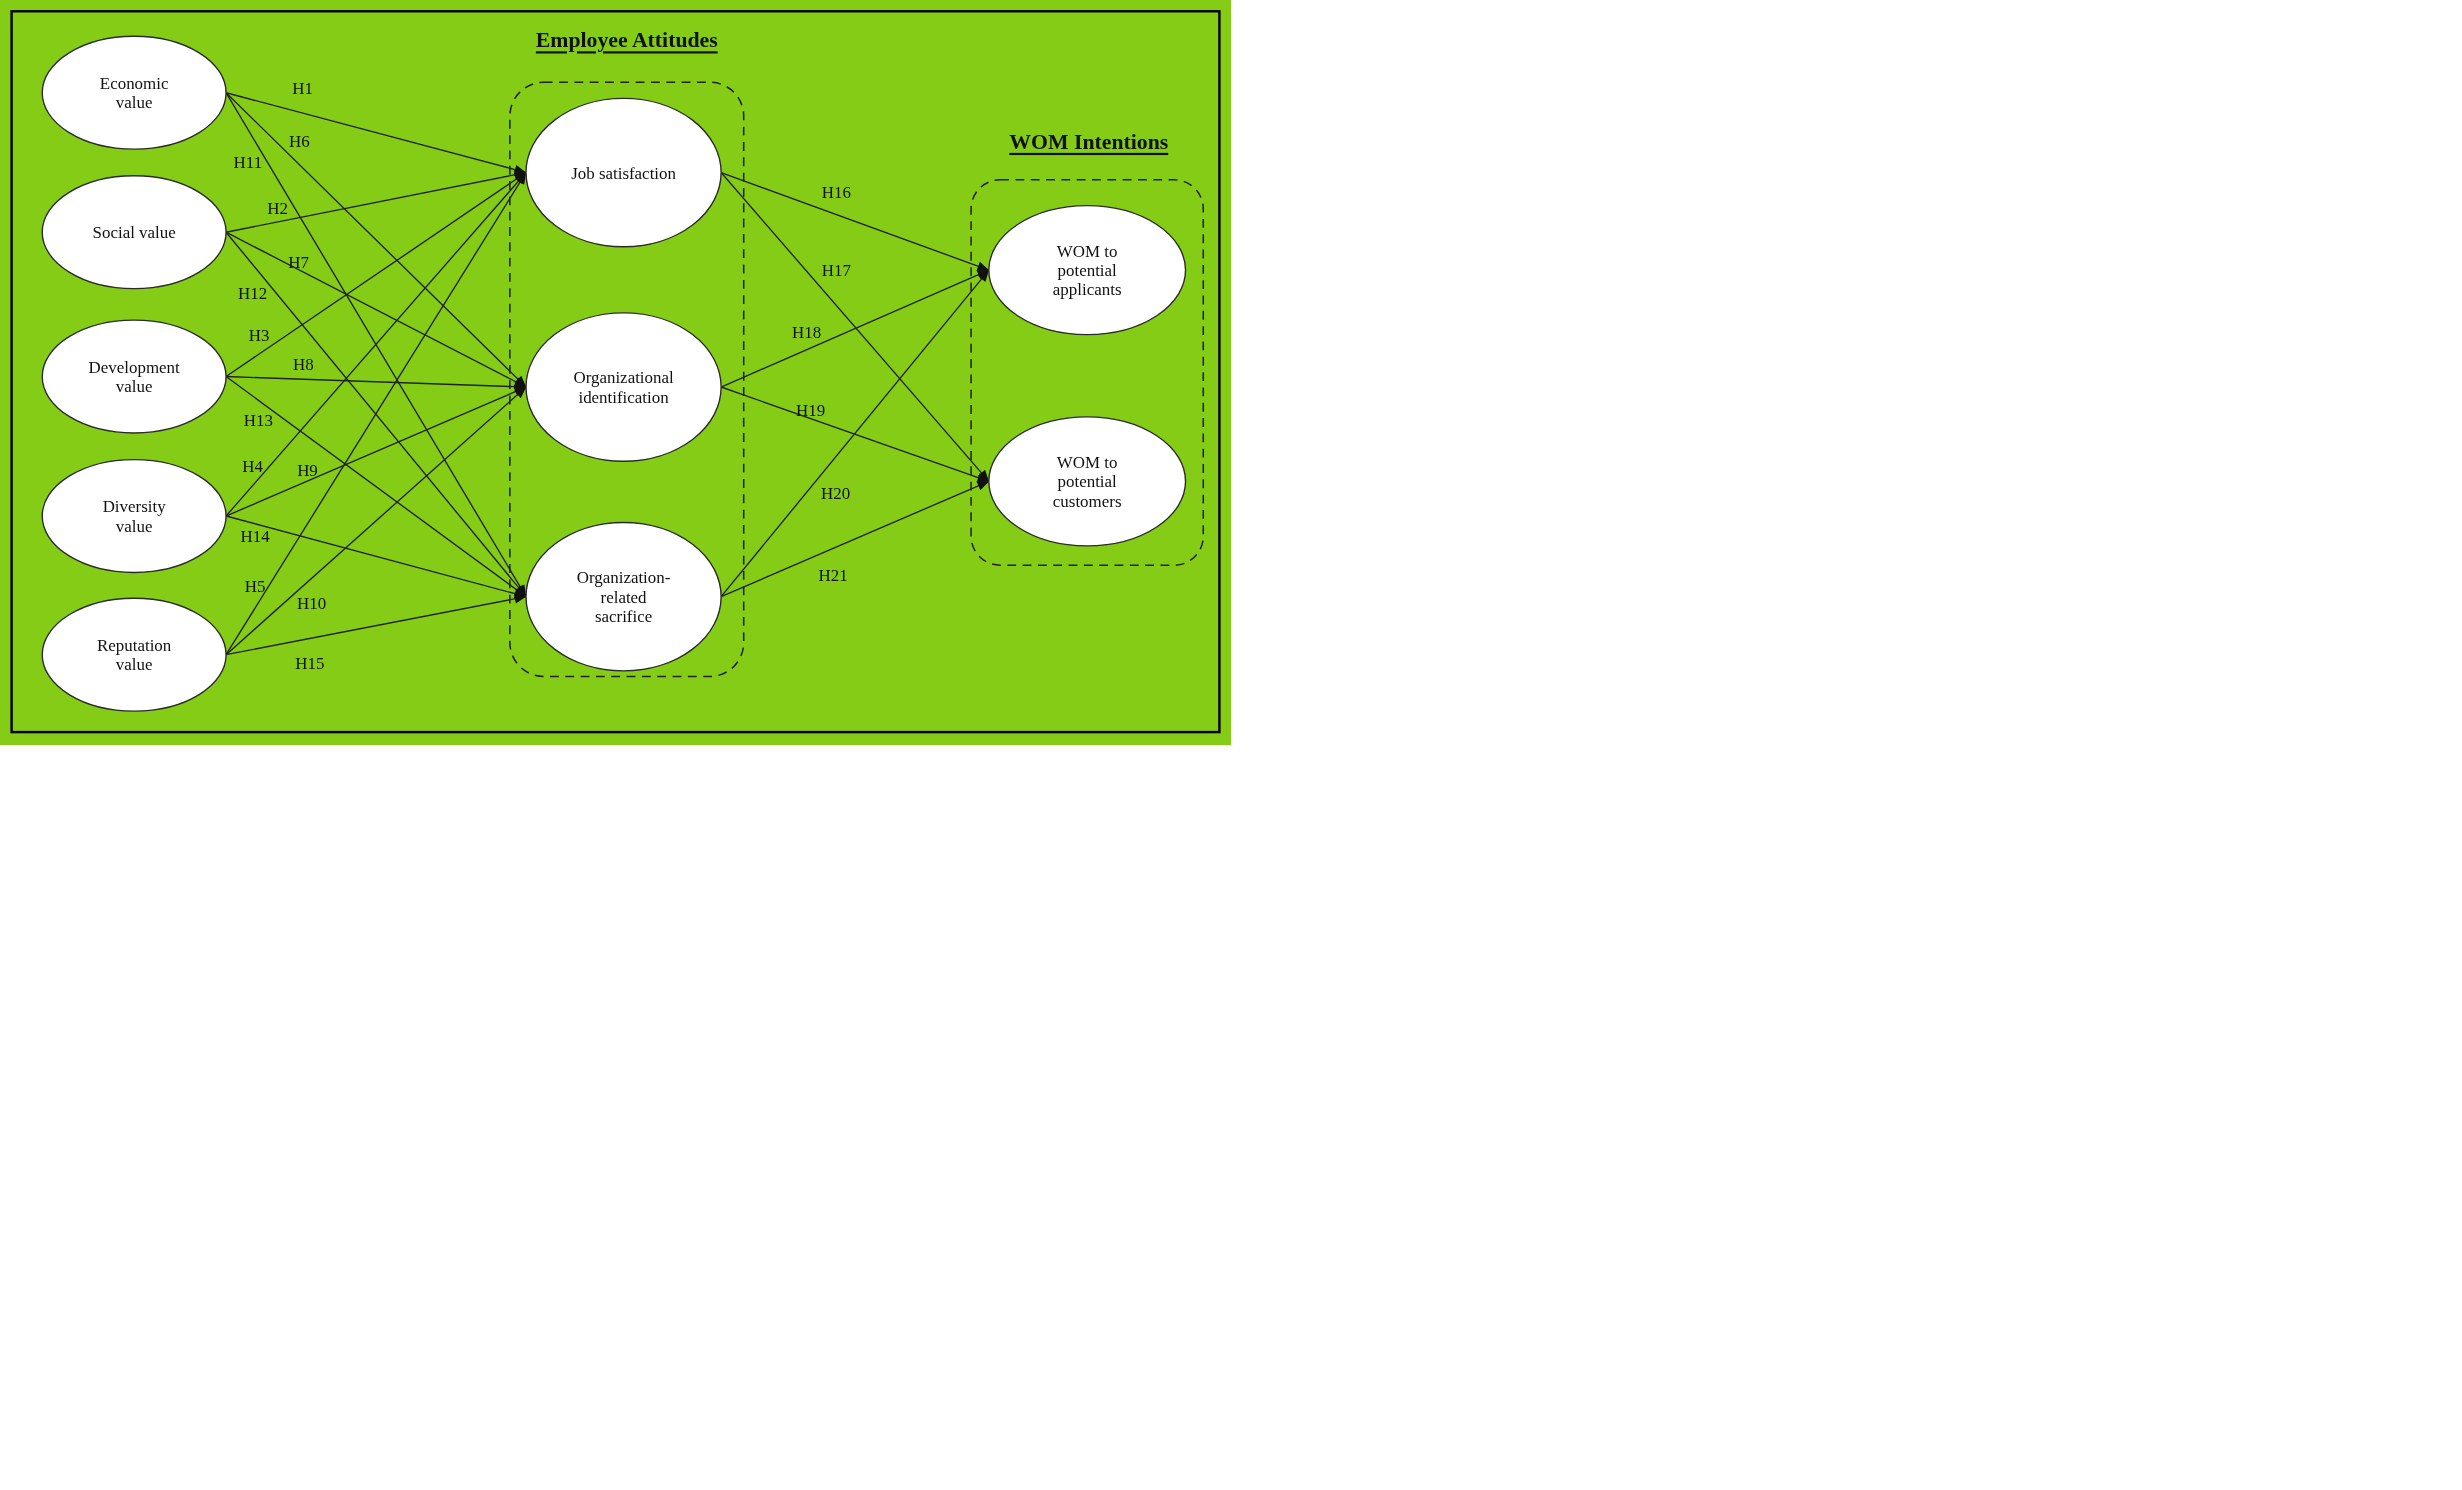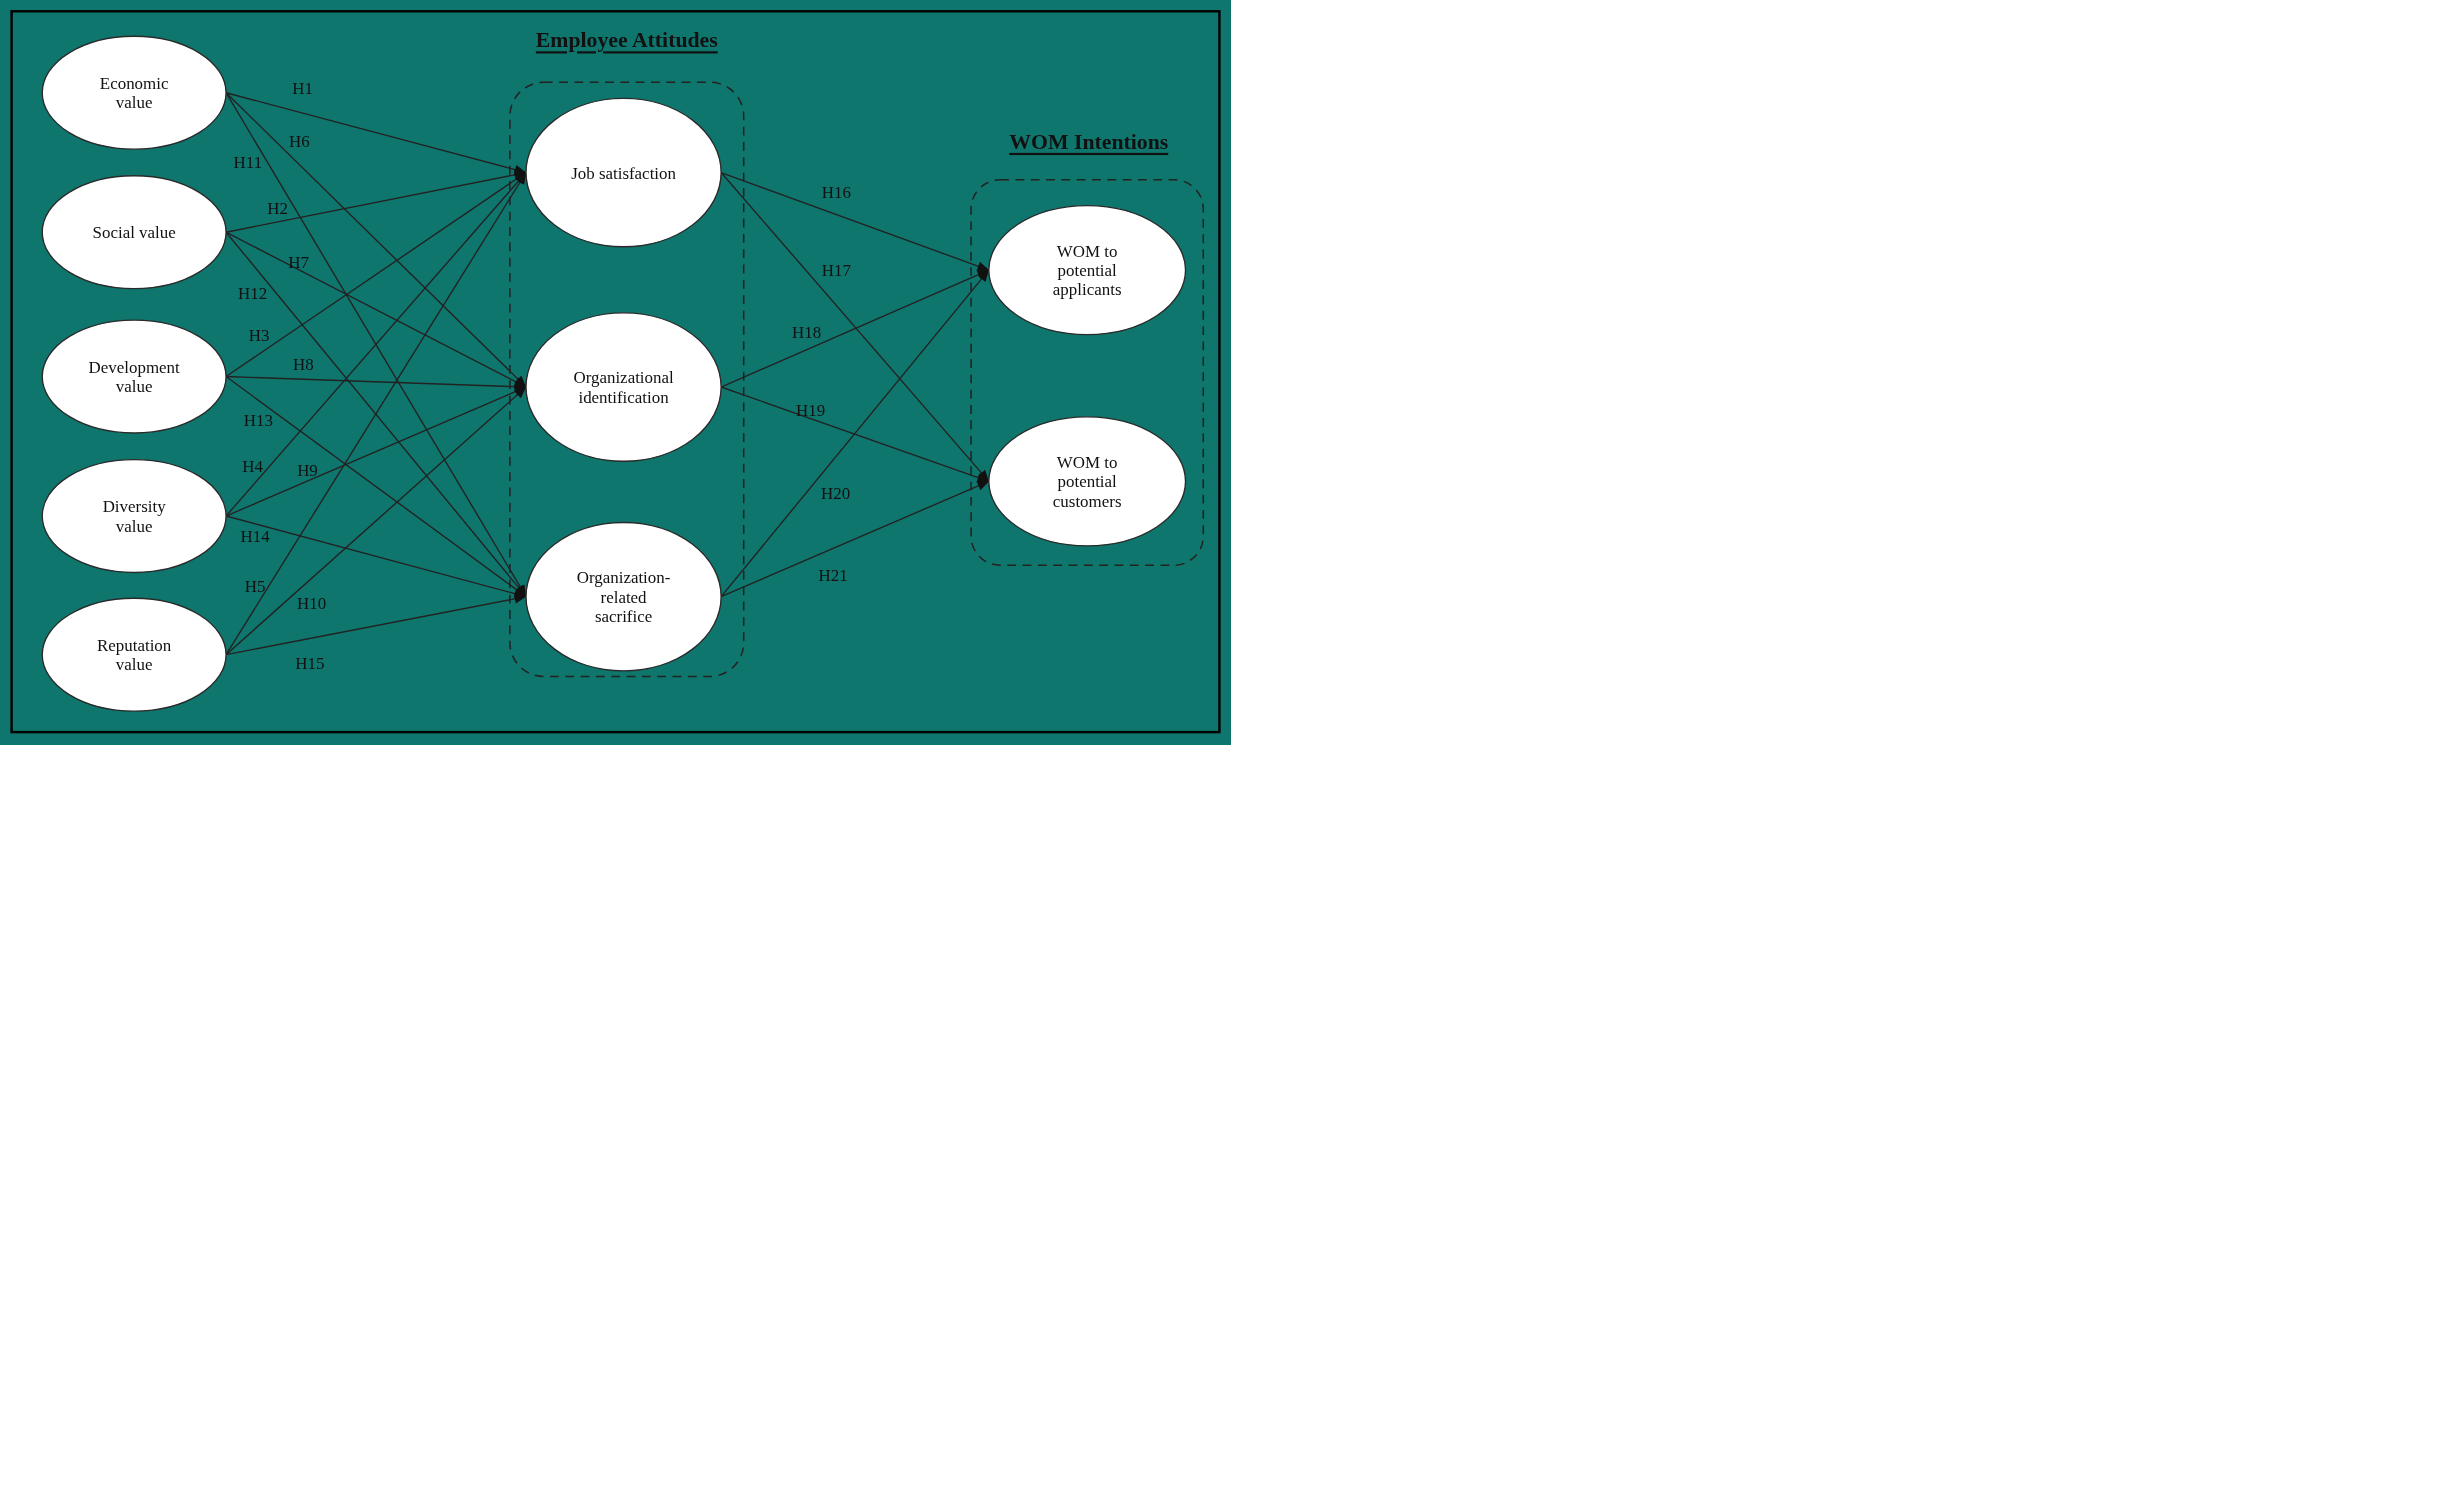--- a/index.html
+++ b/index.html
@@ -6,21 +6,21 @@
     margin: 0;
     padding: 0;
     background: #ffffff;
   }
   body {
     font-family: "Liberation Serif", "DejaVu Serif", serif;
   }
   .figure-wrap {
     width: 1231px;
     height: 745px;
-    background: #0f766e;
+    background: #84cc16;
     position: relative;
   }
   svg { display: block; }
   .node-ellipse {
     fill: #ffffff;
     stroke: #2a2a2a;
     stroke-width: 1.7;
   }
   .group-box {
     fill: none;

